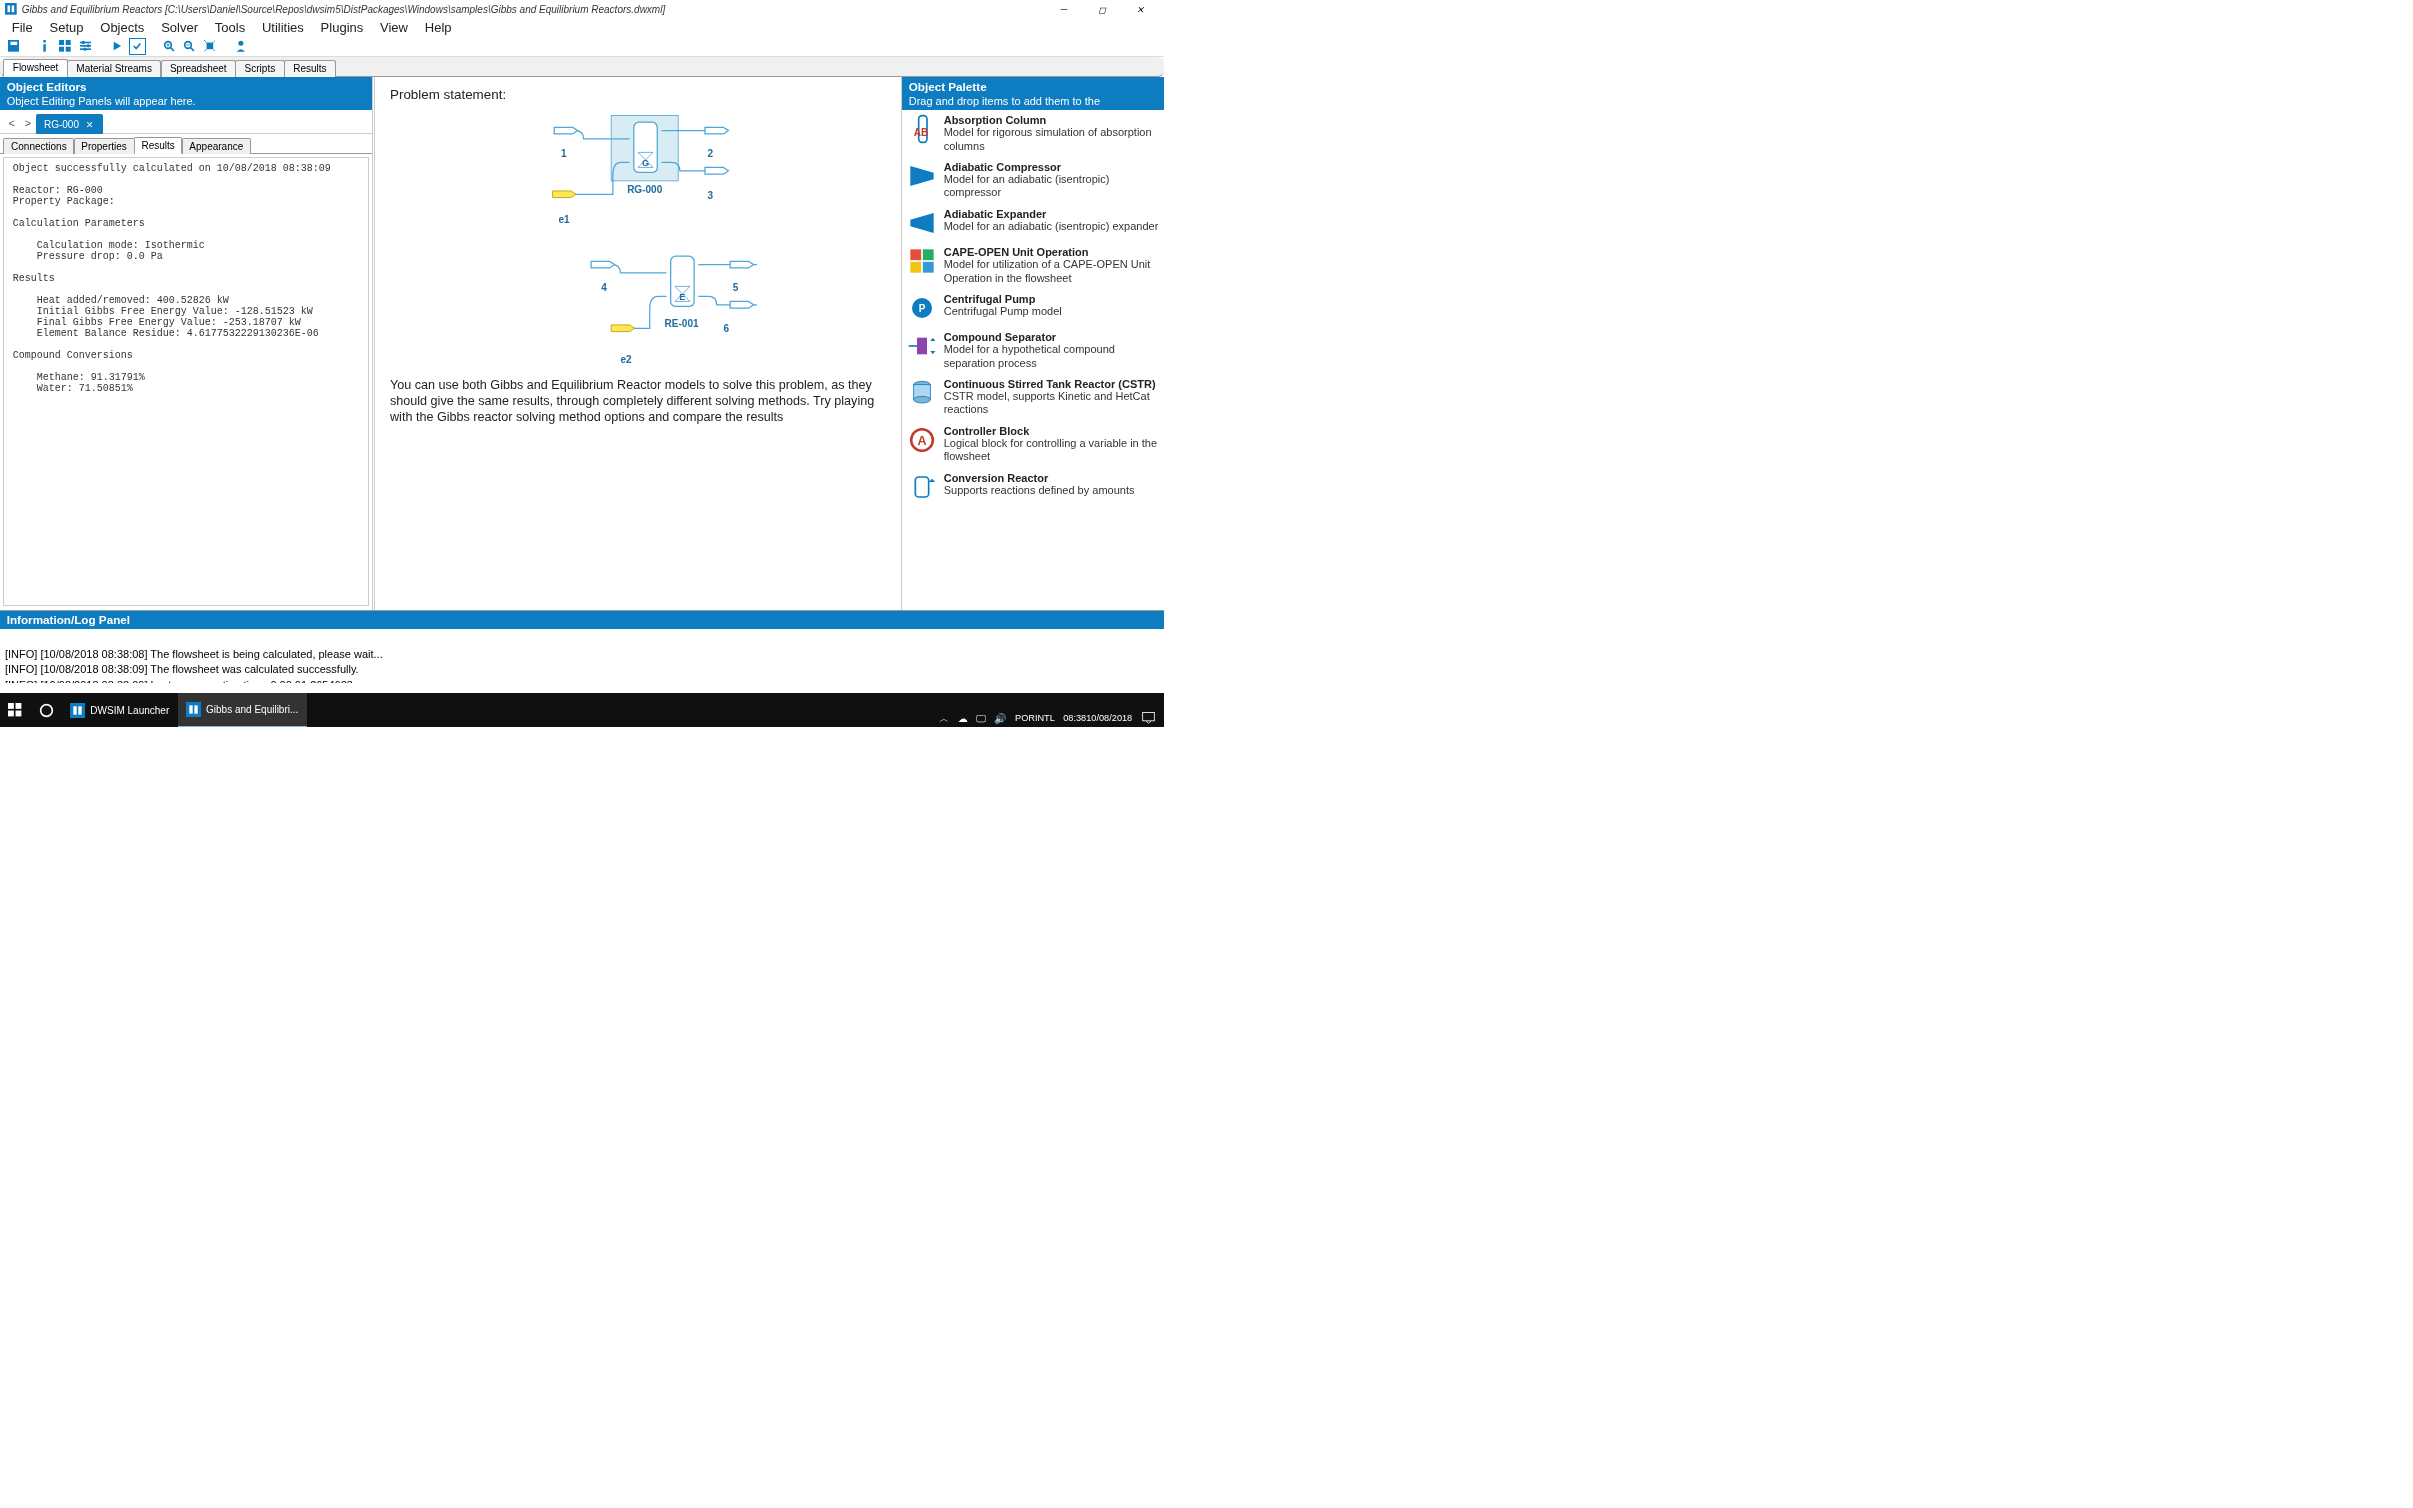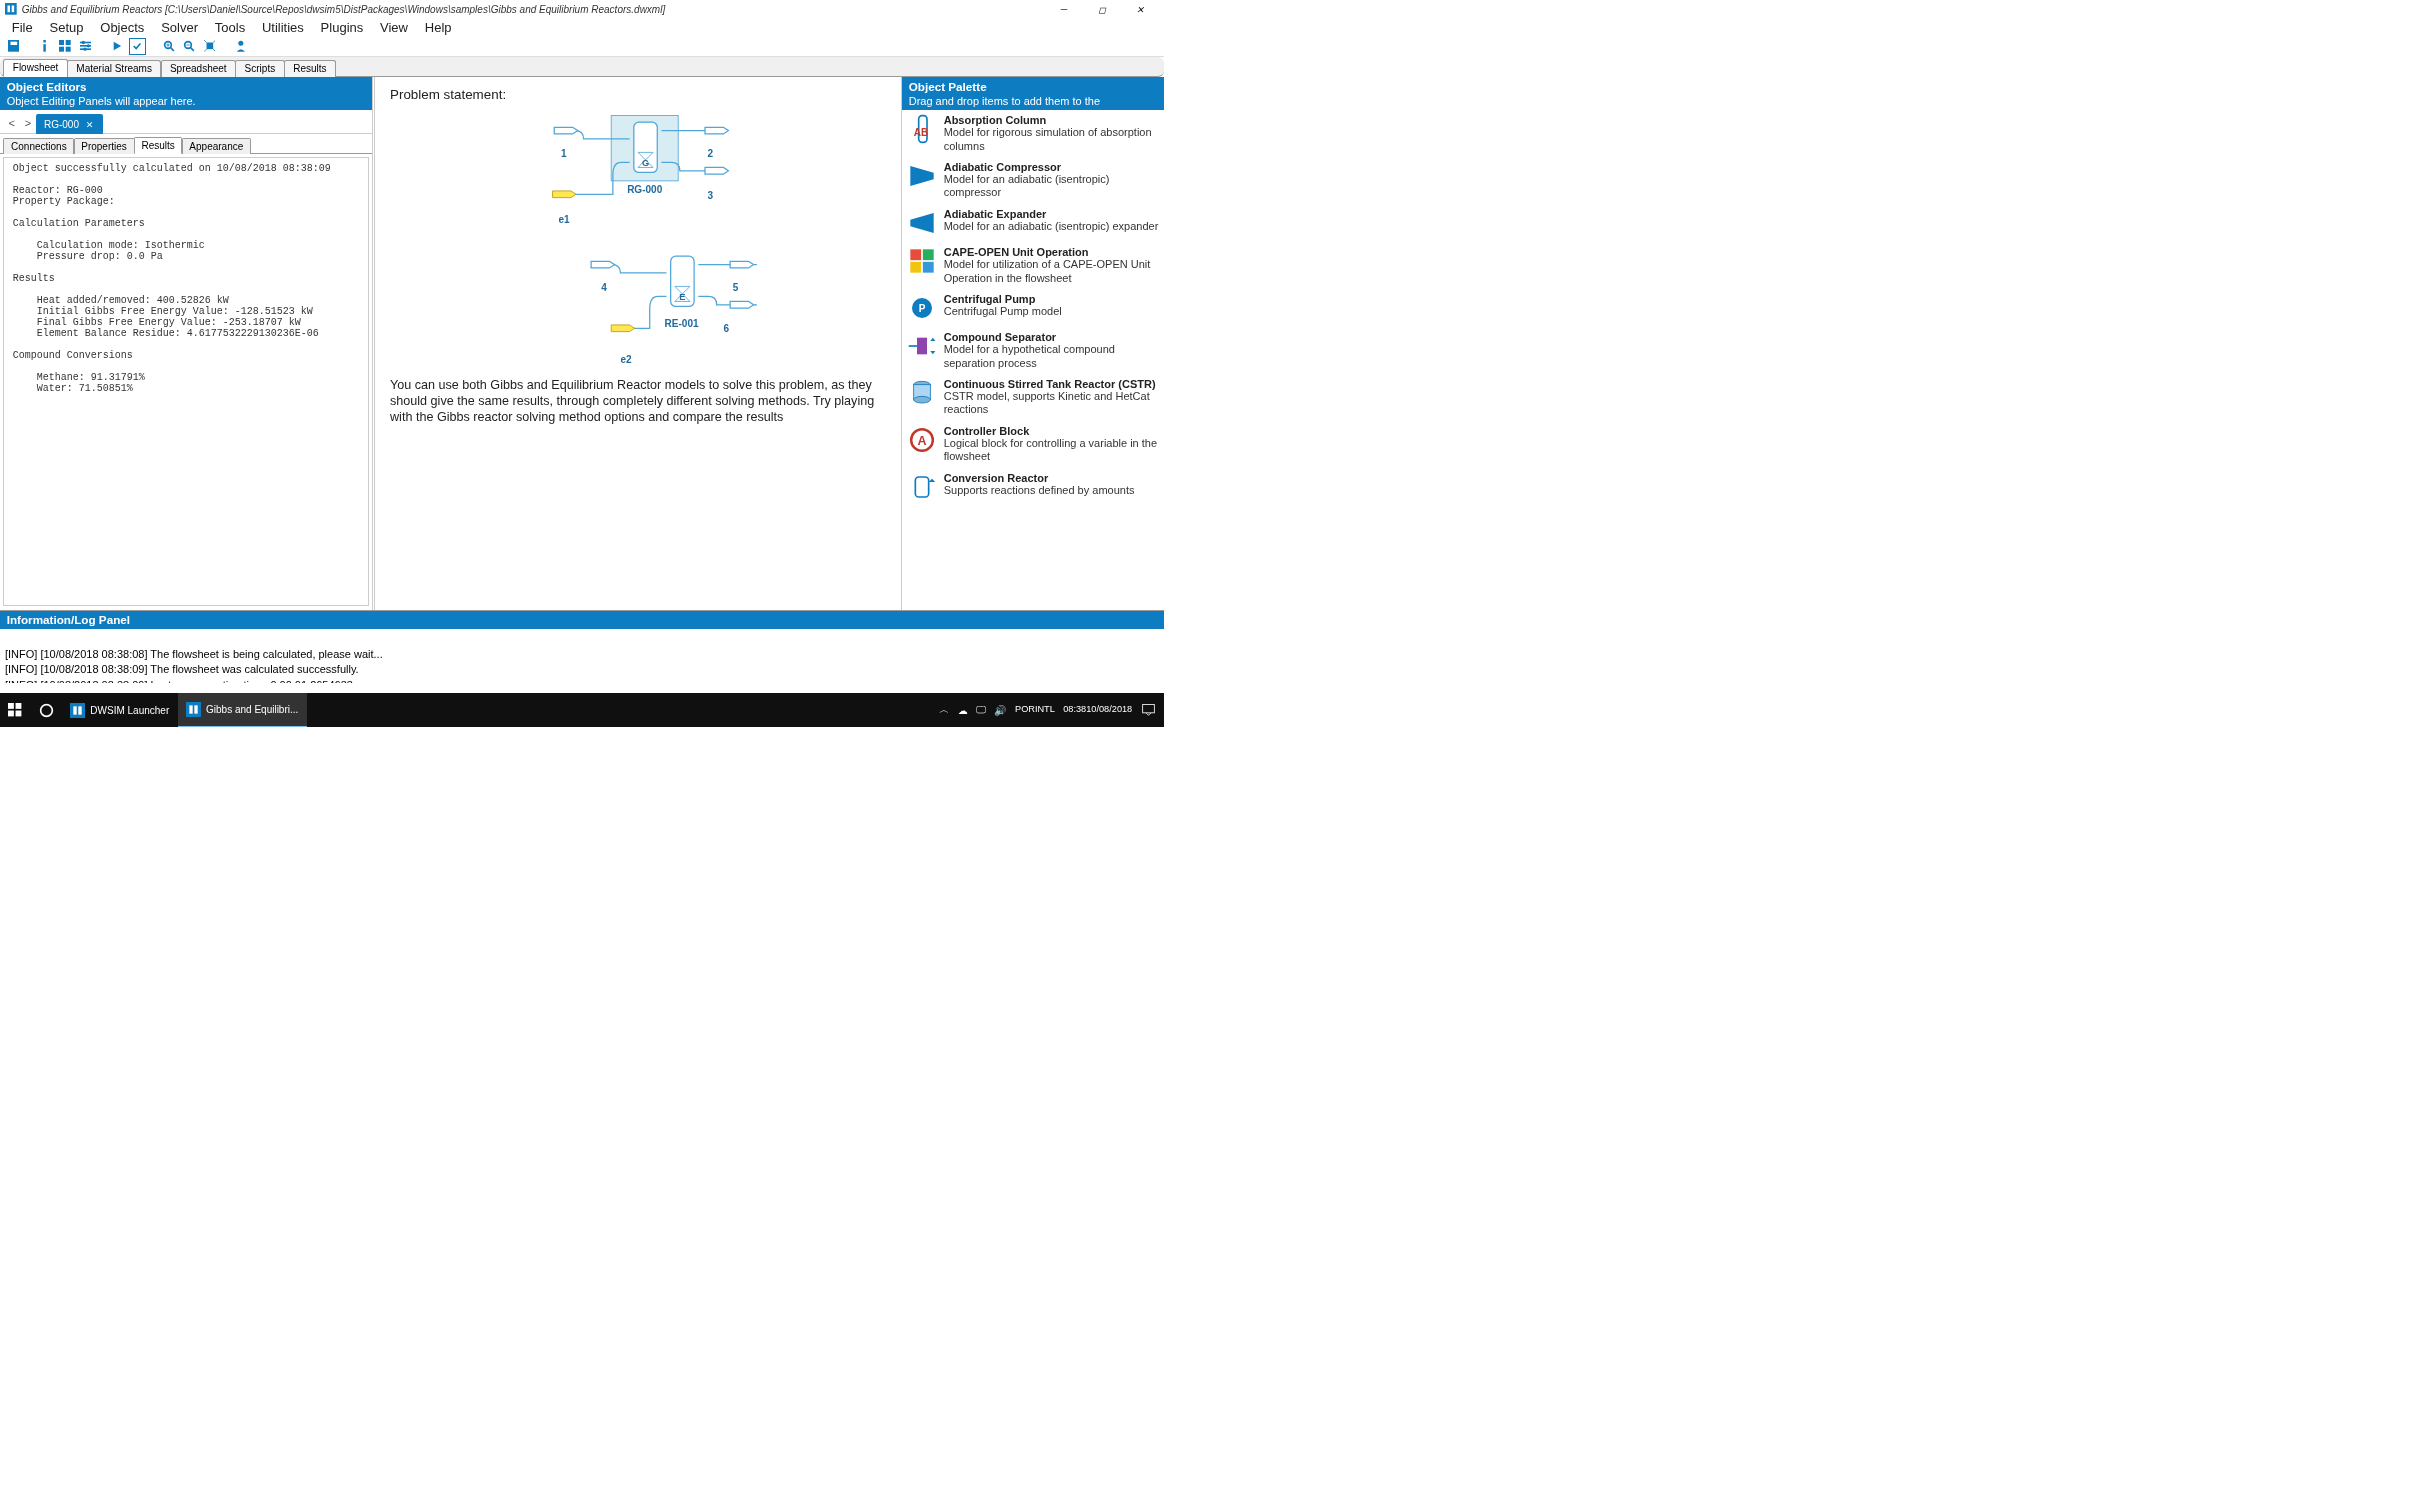--- a/index.html
+++ b/index.html
@@ -68,21 +68,21 @@
 .palette-title { font-weight: 600; font-size: 11px; color: #222; }
 .palette-desc { font-size: 11px; color: #333; line-height: 1.2; }
 
 
 .log-panel { border-top: 0.8px solid #999; }
 .log-header { background: #0d7cc1; color: #fff; padding: 2.5px 6.7px; font-weight: 600; font-size: 11.7px; }
 .log-body { padding: 18px 5px; font-size: 11px; height: 54px; overflow-y: scroll; }
 .log-line { line-height: 1.4; }
 
 
-.taskbar { position: absolute; bottom: 0; left: 0; right: 0; height: 34px; background: #101010; display: flex; align-items: center; color: #fff; font-size: 10px; }
+.taskbar { position: absolute; bottom: 0; left: 0; right: 0; height: 34px; background: #101010; display: flex; align-items: flex-end; color: #fff; font-size: 10px; }
 .task-btn { height: 34px; display: flex; align-items: center; padding: 0 8.4px; gap: 5px; }
 .task-btn.active { border-bottom: 1.7px solid #76b9ed; background: #333; }
 .task-spacer { flex: 1; }
 .tray { display: flex; align-items: center; padding: 0 8.4px; gap: 8.4px; }
 .tray-col { display: flex; flex-direction: row; align-items: flex-end; font-size: 9.2px; line-height: 1.2; }
 
 ::-webkit-scrollbar { width: 14.2px; }
 ::-webkit-scrollbar-track { background: #f0f0f0; }
 ::-webkit-scrollbar-thumb { background: #c2c2c2; }
 </style>

